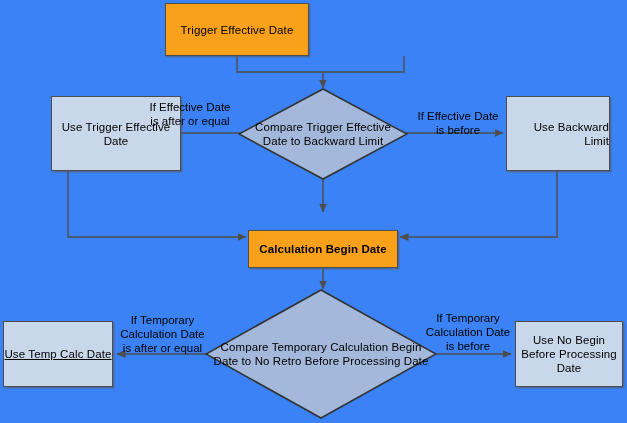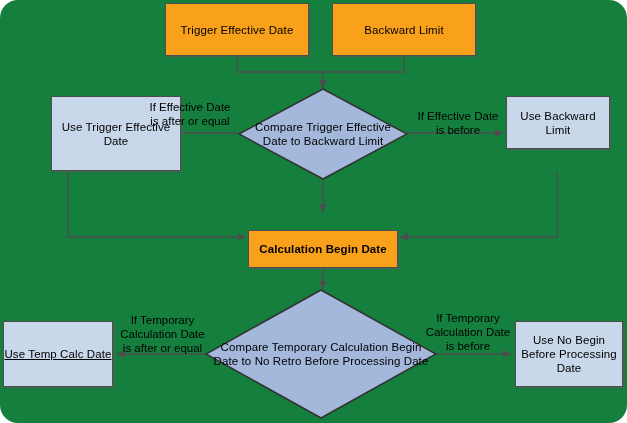--- a/index.html
+++ b/index.html
@@ -7,23 +7,22 @@
     padding: 0;
     background: #ffffff;
   }
   body {
     font-family: "Liberation Sans", sans-serif;
   }
   #flowchart-canvas {
     position: relative;
     width: 627px;
     height: 423px;
-    background: #15803d;
+    background: #3b82f6;
     overflow: hidden;
-    border-radius: 18px;
   }
   #flowchart-canvas svg.edges {
     position: absolute;
     left: 0;
     top: 0;
     width: 627px;
     height: 423px;
     pointer-events: none;
   }
   .node {
@@ -109,36 +108,33 @@
       <path d="M207,354 L117,354" marker-end="url(#arr)"></path>
 
       <path d="M437,354 L511,354" marker-end="url(#arr)"></path>
     </g>
   </svg>
 
   <div class="node process orange" style="left:165px; top:3px; width:144px; height:53px;">
     <span>Trigger Effective Date</span>
   </div>
 
-  <div class="node process orange" style="left:332px; top:3px; width:144px; height:53px;">
-    <span>Backward Limit</span>
-  </div>
 
   <div class="node decision" style="left:238px; top:88px; width:170px; height:92px;">
     <svg class="dia-svg" viewBox="0 0 170 92" preserveAspectRatio="none">
       <polygon points="85,1 169,46 85,91 1,46" fill="#A3B8DB" stroke="#333333" stroke-width="1.6"></polygon>
     </svg>
     <span class="dia-label">Compare Trigger Effective Date to Backward Limit</span>
   </div>
 
   <div class="node process blue" style="left:3px; top:96px; width:130px; height:75px;margin-left:48px;">
     <span>Use Trigger Effective Date</span>
   </div>
 
-  <div class="node process blue" style="left:506px; top:96px; width:104px; height:53px;">
+  <div class="node process blue" style="left:506px; top:96px; width:104px; height:75px;text-align:right;">
     <span>Use Backward Limit</span>
   </div>
 
   <div class="edge-label" style="left:144px; top:100px; width:92px;">If Effective Date is after or equal</div>
 
   <div class="edge-label" style="left:412px; top:109px; width:92px;">If Effective Date is before</div>
 
   <div class="node process orange" style="left:248px; top:230px; width:150px; height:38px;font-weight:bold;">
     <span>Calculation Begin Date</span>
   </div>

